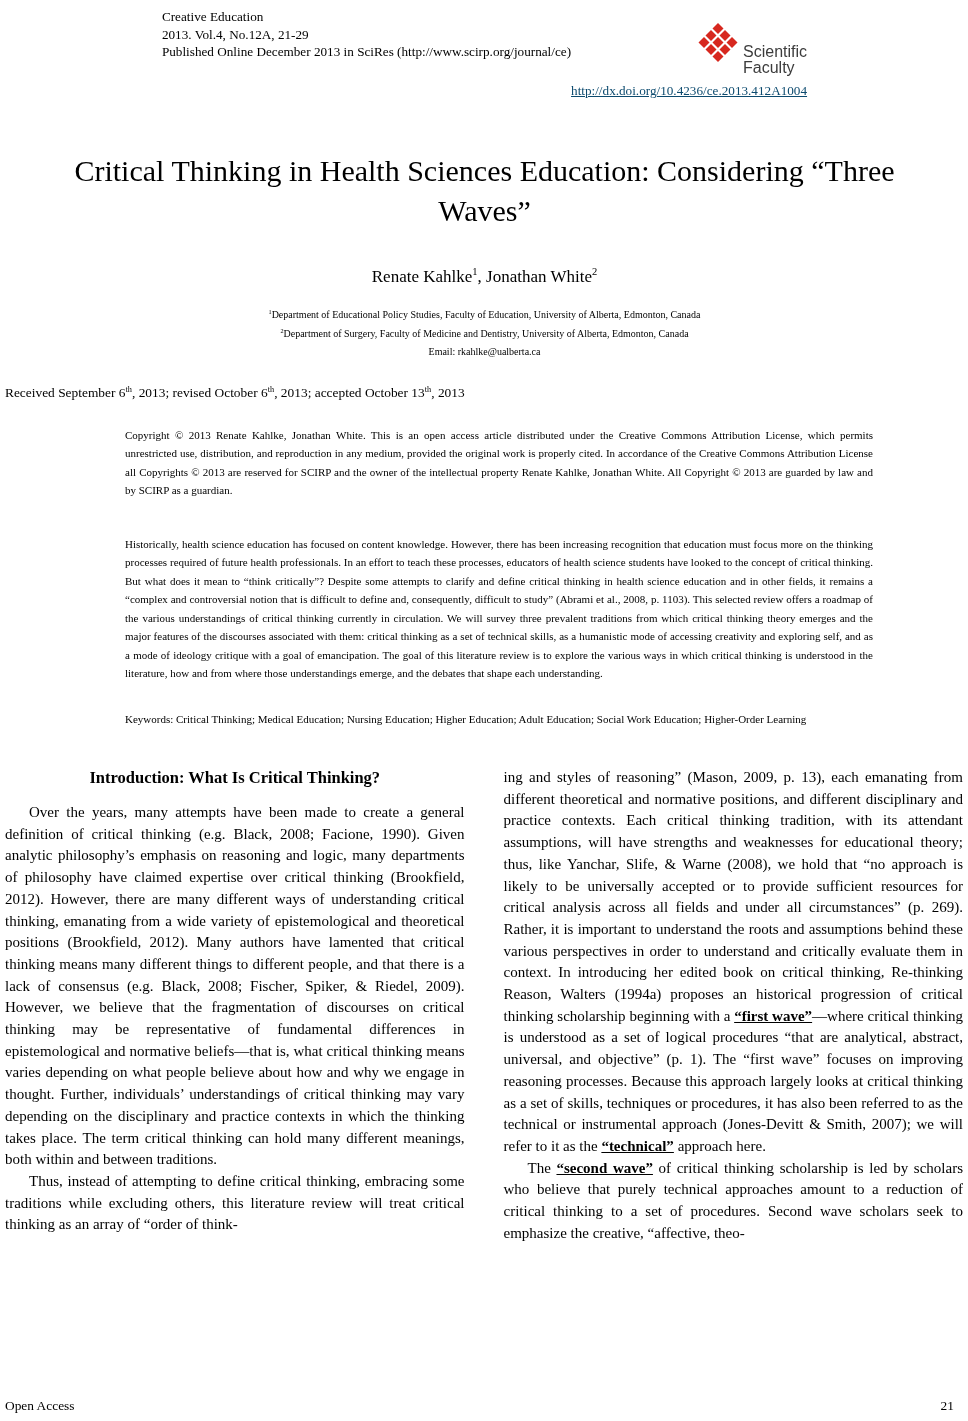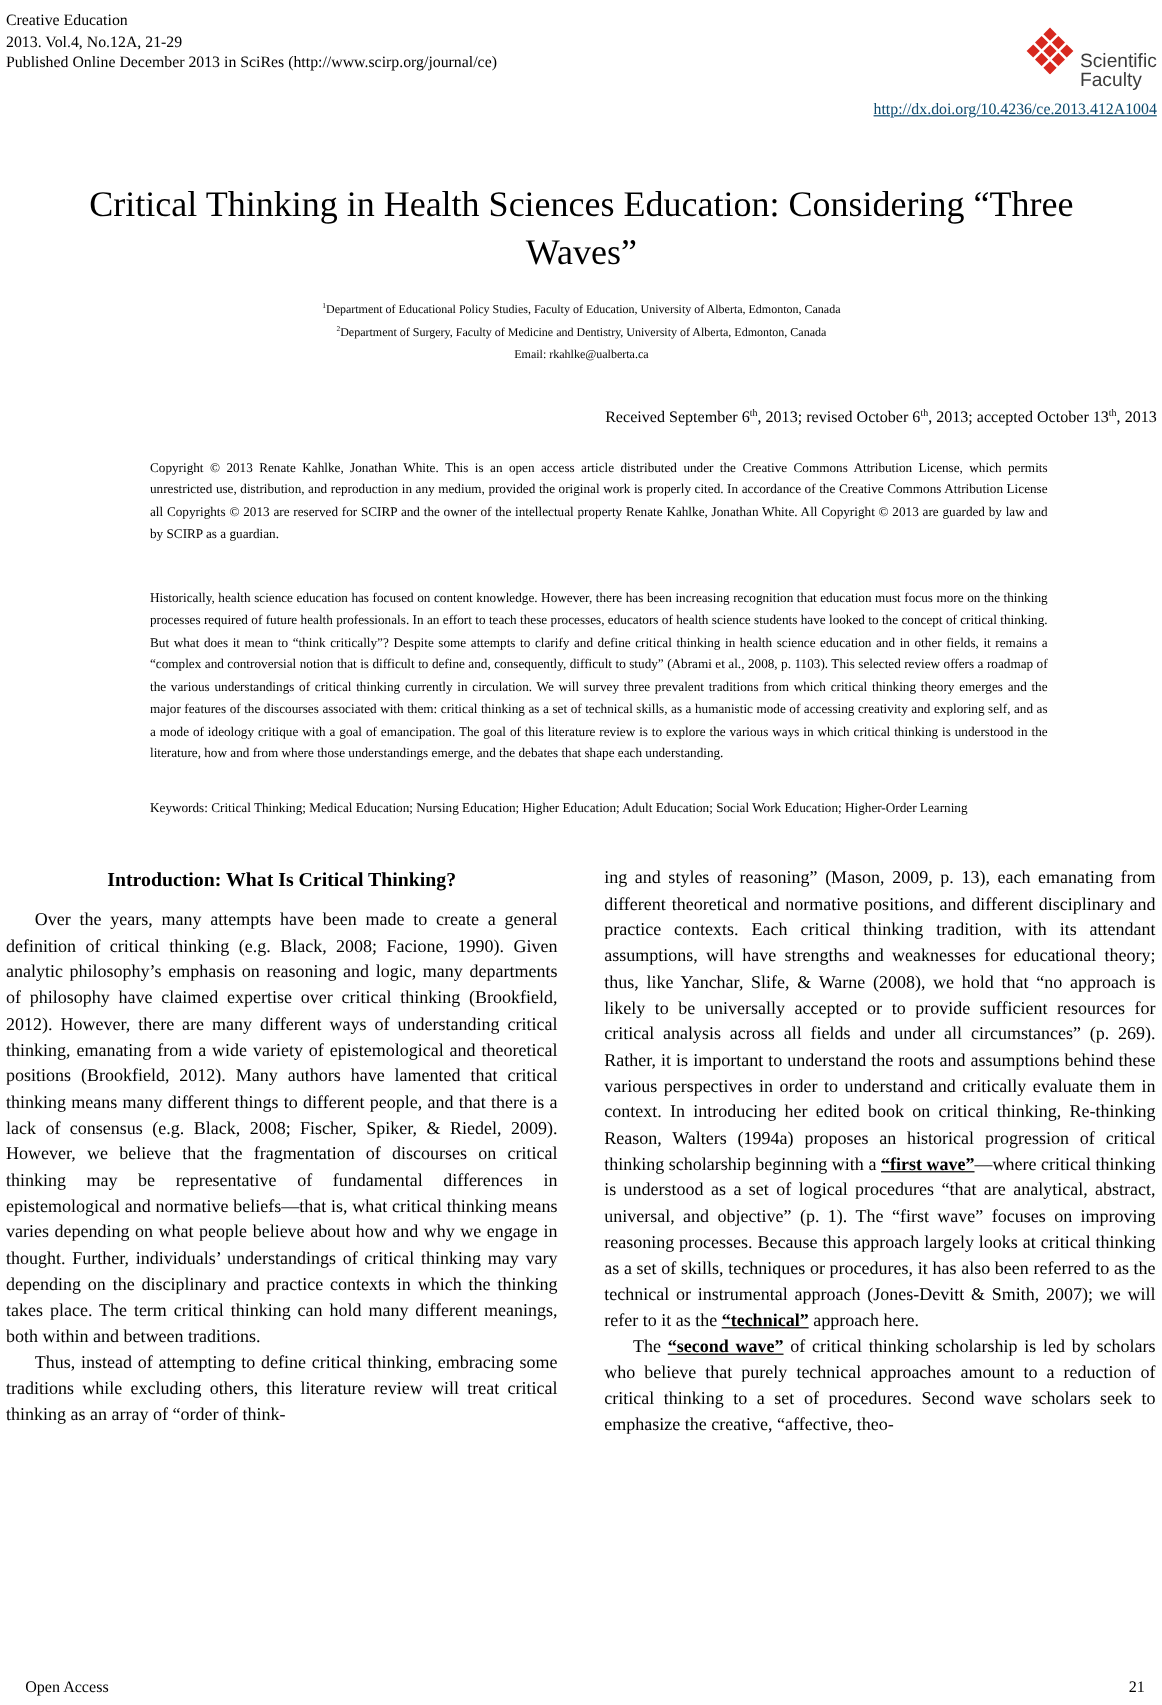--- a/index.html
+++ b/index.html
@@ -6,53 +6,53 @@
   html, body { margin: 0; padding: 0; }
   body {
     width: 968px; height: 1421px;
     background: #ffffff; color: #000;
     font-family: "Liberation Serif", serif;
     position: relative; overflow: hidden;
   }
   .page { padding: 8px 4px 0 5px; }
 
   
-  .hdr { display: flex; justify-content: space-between; align-items: flex-start; }
+  .hdr { display: flex; justify-content: center; align-items: flex-start; }
   .hdr-left { font-size: 13.2px; line-height: 17.6px; white-space: nowrap; }
   .hdr-right { text-align: right; }
   .logo-row { display: flex; align-items: center; justify-content: flex-end; gap: 5px; }
   .logo-text { font-family: "Liberation Sans", sans-serif; font-size: 16px; line-height: 16px; color: #3c3c3c; text-align: left; margin-top: 36px; }
   .doi { font-size: 13.2px; margin-top: 7px; }
   .doi a { color: #0c4a6e; text-decoration: underline; }
 
   
   .title { text-align: center; font-size: 30px; line-height: 40px; font-weight: normal; max-width: 900px; margin: 52px auto 0; }
   .authors { text-align: center; font-size: 17px; margin-top: 36px; }
   .affils { text-align: center; font-size: 10px; line-height: 18.5px; margin-top: 19px; }
-  .received { text-align: right; font-size: 13.4px; margin-top: 34px; }
+  .received { text-align: left; font-size: 13.4px; margin-top: 23px; }
 
   .block { width: 748px; margin-left: 120px; text-align: justify; font-size: 11px; line-height: 18.5px; }
   .copyright { margin-top: 25px; }
   .abstract { margin-top: 35px; }
   .keywords { margin-top: 27px; padding-left: 80px; text-indent: -80px; text-align: left; }
 
   
   .columns { display: flex; gap: 39px; margin-top: 39px; padding-right: 1px; }
   .col { flex: 1; text-align: justify; font-size: 15px; line-height: 21.7px; }
   .col-heading { text-align: center; font-weight: bold; font-size: 16.5px; line-height: 22px; margin: 0 0 13px 0; }
   .col p { margin: 0; text-indent: 1.6em; }
   .col p.noindent { text-indent: 0; }
 
   
   .r-i { }
   .r-bu { font-weight: bold; text-decoration: underline; }
   .r-sup { vertical-align: super; font-size: 0.62em; line-height: 0; }
 
   
-  .footer { position: absolute; bottom: 7px; left: 21px; right: 14px;
+  .footer { position: absolute; bottom: 7px; left: 5px; right: 14px;
             display: flex; justify-content: space-between; font-size: 13.4px; }
 </style>
 </head>
 <body>
 
 <div class="page">
 
   <div class="hdr">
     <div class="hdr-left">
       <div>Creative Education</div>
@@ -80,20 +80,21 @@
         </div>
       </div>
       <div class="doi">
         <a href="#">http://dx.doi.org/10.4236/ce.2013.412A1004</a>
       </div>
     </div>
   </div>
 
   <h1 class="title">Critical Thinking in Health Sciences Education: Considering “Three Waves”</h1>
 
+  <div class="authors"><span>Renate Kahlke</span><span class="r-sup">1</span><span>, Jonathan White</span><span class="r-sup">2</span></div>
 
   <div class="affils">
     <div><span class="r-sup">1</span><span>Department of Educational Policy Studies, Faculty of Education, University of Alberta, Edmonton, Canada</span></div>
     <div><span class="r-sup">2</span><span>Department of Surgery, Faculty of Medicine and Dentistry, University of Alberta, Edmonton, Canada</span></div>
     <div>Email: rkahlke@ualberta.ca</div>
   </div>
 
   <div class="received"><span>Received September 6</span><span class="r-sup">th</span><span>, 2013; revised October 6</span><span class="r-sup">th</span><span>, 2013; accepted October 13</span><span class="r-sup">th</span><span>, 2013</span></div>
 
   <div class="block copyright">Copyright © 2013 Renate Kahlke, Jonathan White. This is an open access article distributed under the Creative Commons Attribution License, which permits unrestricted use, distribution, and reproduction in any medium, provided the original work is properly cited. In accordance of the Creative Commons Attribution License all Copyrights © 2013 are reserved for SCIRP and the owner of the intellectual property Renate Kahlke, Jonathan White. All Copyright © 2013 are guarded by law and by SCIRP as a guardian.</div>

